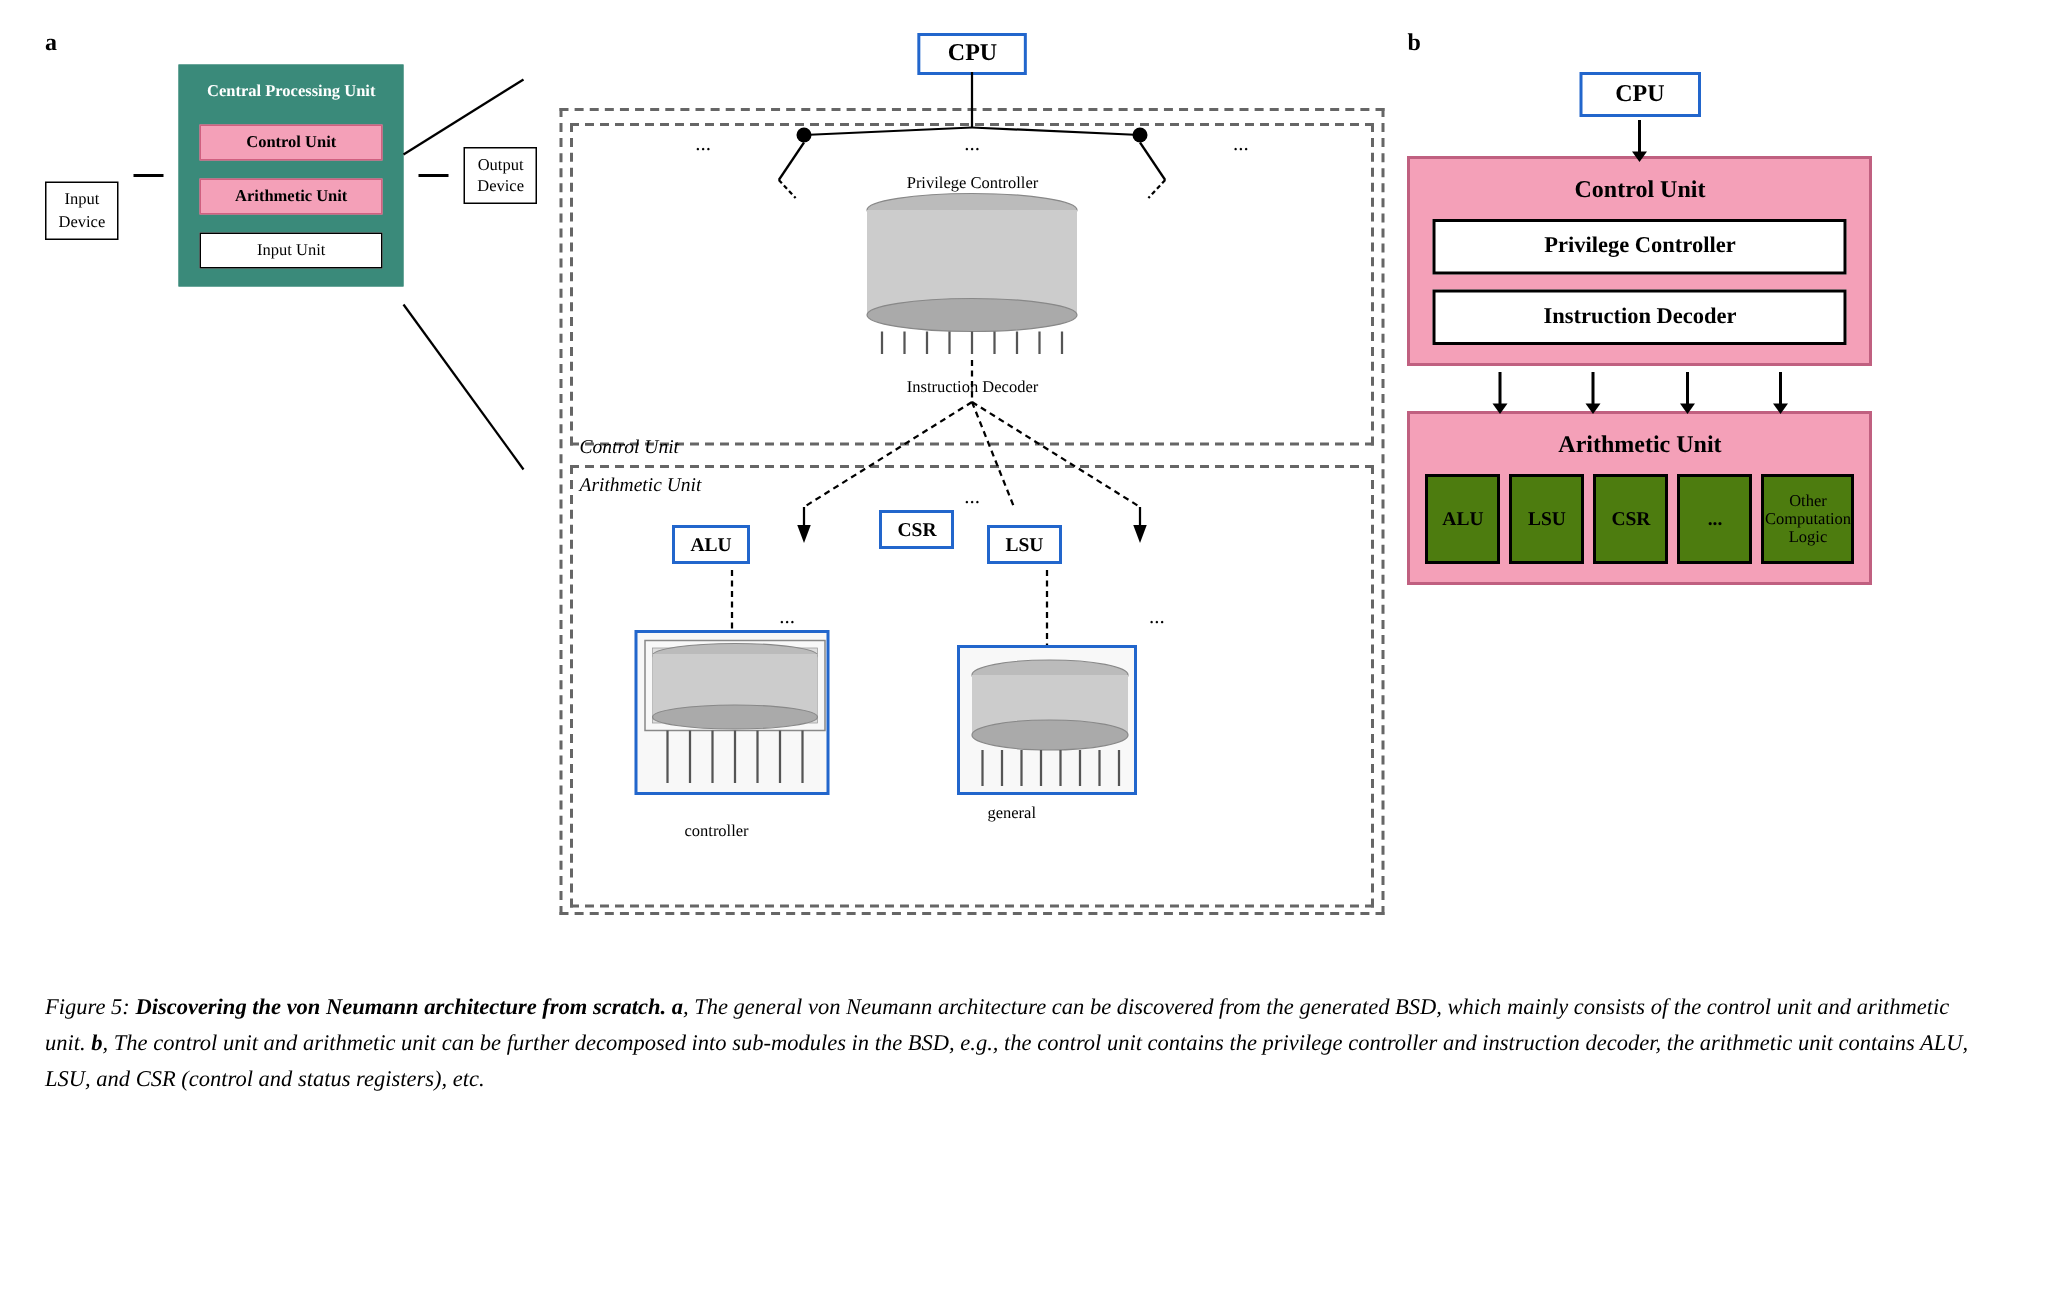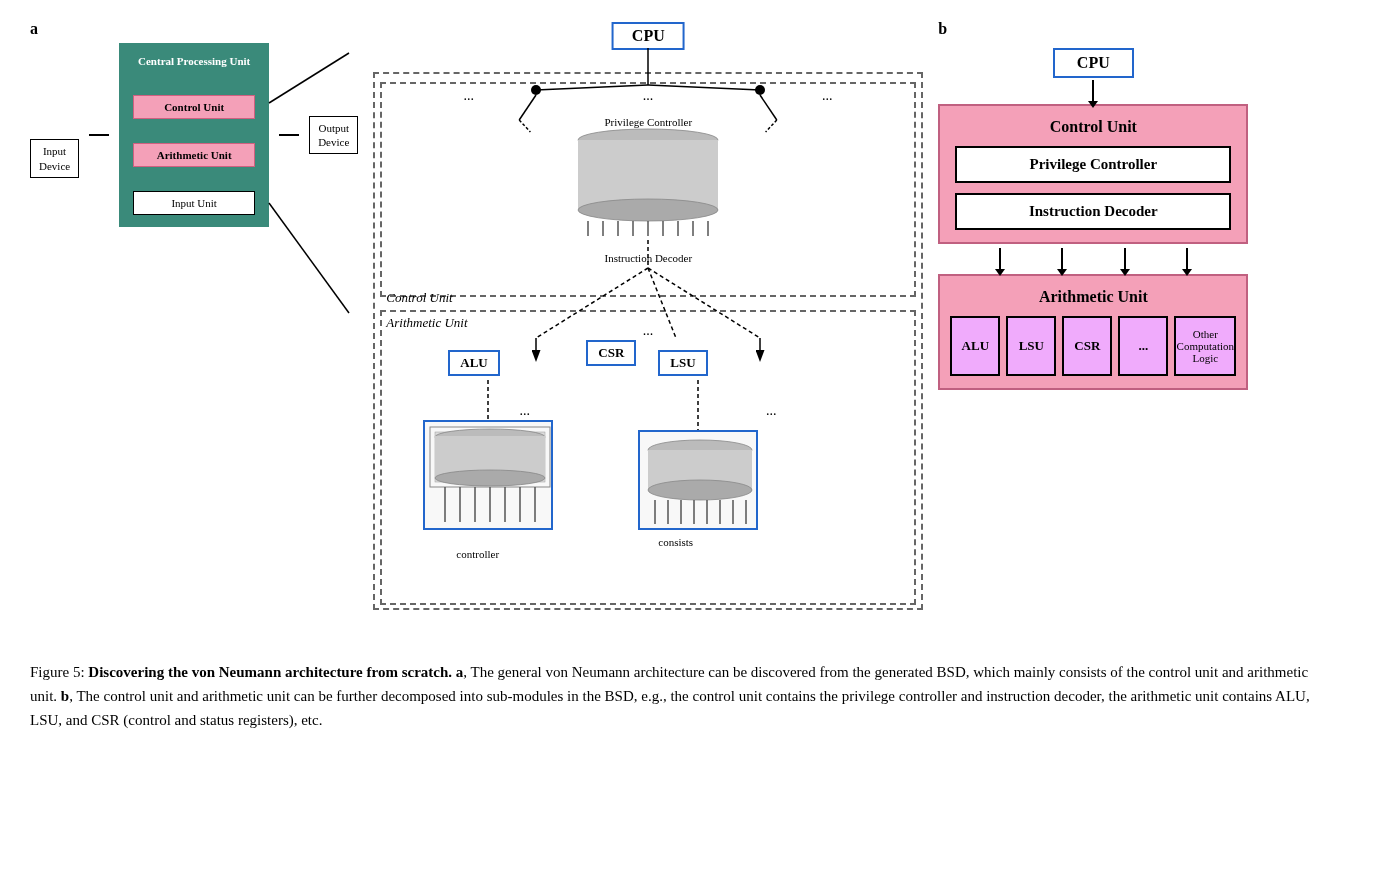--- a/index.html
+++ b/index.html
@@ -49,21 +49,21 @@
       background: #fff;
       line-height: 1.2;
     }
 
     .cpu-main-box {
       border: 2px solid #3a8a7a;
       background: #3a8a7a;
       padding: 10px 12px;
       display: flex;
       flex-direction: column;
-      gap: 24px;
+      gap: 12px;
       min-width: 150px;
     }
 
     .cpu-main-box .cpu-label {
       color: #fff;
       font-size: 11px;
       font-weight: bold;
       text-align: center;
       margin-bottom: 4px;
     }
@@ -169,21 +169,21 @@
     }
 
     .b-sub-boxes-row {
       display: flex;
       flex-direction: row;
       gap: 6px;
       justify-content: center;
     }
 
     .b-small-white {
-      background: #f0abfc;
+      background: #4d7c0f;
       border: 2px solid #000;
       padding: 6px 6px;
       font-size: 13px;
       font-weight: bold;
       text-align: center;
       min-width: 50px;
       display: flex;
       align-items: center;
       justify-content: center;
       min-height: 60px;
@@ -199,20 +199,21 @@
       width: 440px;
       height: 590px;
     }
 
     
     .caption {
       font-size: 15px;
       line-height: 1.6;
       max-width: 1300px;
       margin-top: 10px;
+      font-style: italic;
     }
 
     .caption-title {
       font-weight: bold;
     }
 
     
     .priv-ctrl-label {
       position: absolute;
       font-size: 11px;
@@ -352,21 +353,21 @@
             <line x1="15" y1="68" x2="15" y2="92" stroke="#555" stroke-width="1.5"></line>
             <line x1="28" y1="68" x2="28" y2="92" stroke="#555" stroke-width="1.5"></line>
             <line x1="41" y1="68" x2="41" y2="92" stroke="#555" stroke-width="1.5"></line>
             <line x1="54" y1="68" x2="54" y2="92" stroke="#555" stroke-width="1.5"></line>
             <line x1="67" y1="68" x2="67" y2="92" stroke="#555" stroke-width="1.5"></line>
             <line x1="80" y1="68" x2="80" y2="92" stroke="#555" stroke-width="1.5"></line>
             <line x1="93" y1="68" x2="93" y2="92" stroke="#555" stroke-width="1.5"></line>
             <line x1="106" y1="68" x2="106" y2="92" stroke="#555" stroke-width="1.5"></line>
           </svg>
         </div>
-        <span class="address-sublabel" style="position:absolute;top:516px;left:290px;font-size:11px;">consists</span>
+        <span class="address-sublabel" style="position:absolute;top:516px;left:290px;font-size:11px;">general</span>
 
         <div style="position:absolute;top:108px;left:50%;transform:translateX(-50%);width:160px;height:110px;">
           <svg width="160" height="110">
             <ellipse cx="80" cy="12" rx="70" ry="11" fill="#bbb" stroke="#888" stroke-width="0.8"></ellipse>
             <rect x="10" y="12" width="140" height="70" fill="#ccc"></rect>
             <ellipse cx="80" cy="82" rx="70" ry="11" fill="#aaa" stroke="#888" stroke-width="0.8"></ellipse>
             <line x1="20" y1="93" x2="20" y2="108" stroke="#555" stroke-width="1.5"></line>
             <line x1="35" y1="93" x2="35" y2="108" stroke="#555" stroke-width="1.5"></line>
             <line x1="50" y1="93" x2="50" y2="108" stroke="#555" stroke-width="1.5"></line>
             <line x1="65" y1="93" x2="65" y2="108" stroke="#555" stroke-width="1.5"></line>

